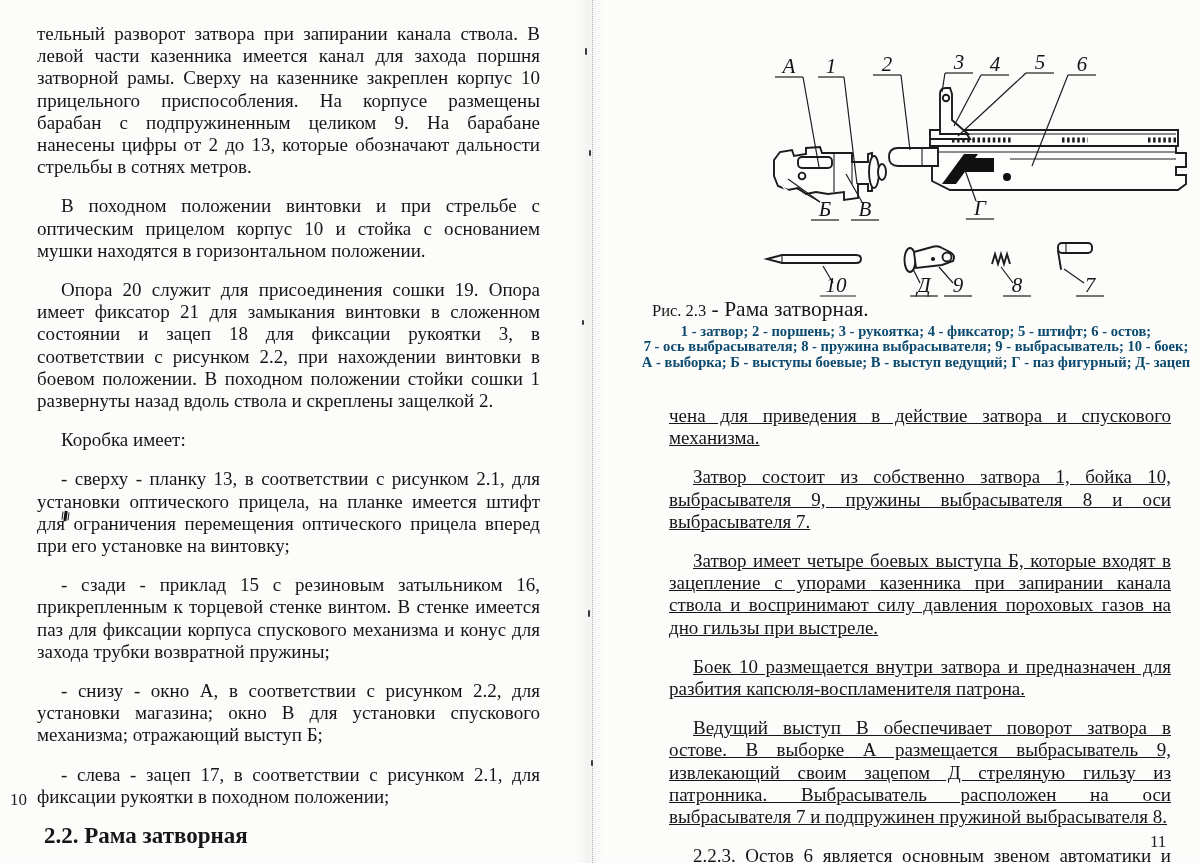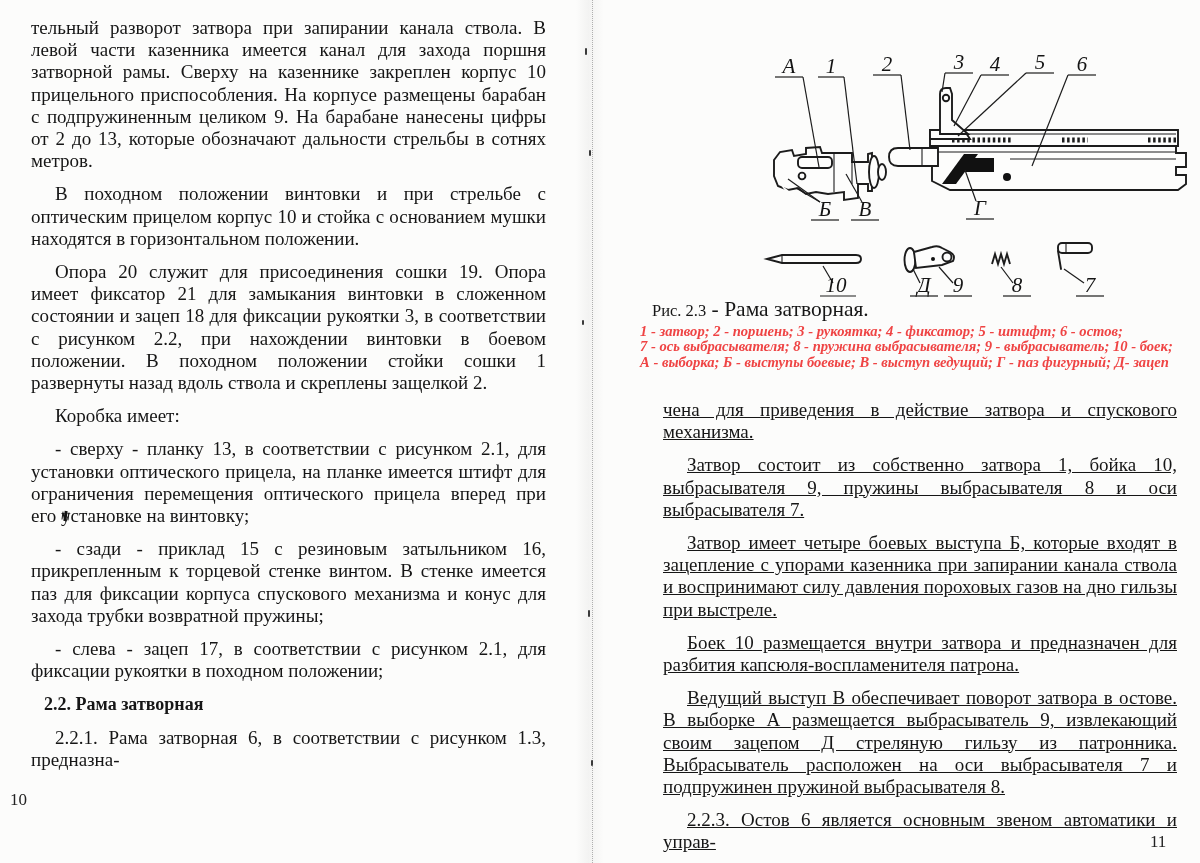--- a/index.html
+++ b/index.html
@@ -3,35 +3,35 @@
 <meta charset="utf-8">
 <style>
   html,body{margin:0;padding:0;}
   body{
     width:1200px;height:863px;position:relative;overflow:hidden;
     background:#fcfcfb;color:#161616;
     font-family:"Liberation Serif","DejaVu Serif",serif;
   }
   
   .col{position:absolute;text-align:justify;font-size:19px;line-height:22.2px;}
-  .col p{margin:11px;text-indent:24px;}
+  .col p{margin:17px;text-indent:24px;}
   .col p.noind{text-indent:0;}
-  .sec-heading{font-weight:bold;font-size:18px;margin:9px 0 10px 0;text-indent:24px;text-align:left;}
+  .sec-heading{font-weight:bold;font-size:23px;margin:9px 0 10px 0;text-indent:24px;text-align:left;}
   .col-left{left:20px;top:6px;width:537px;}
   .col-right{left:652px;top:388px;width:536px;text-decoration:underline;}
   .pagenum{position:absolute;font-size:17px;color:#222;}
   .pagenum-left{left:10px;top:790px;}
   .pagenum-right{left:1150px;top:832px;}
   
   .fig-svg{position:absolute;left:620px;top:26px;width:580px;height:272px;}
   .fig-caption{position:absolute;left:652px;top:297px;width:516px;white-space:nowrap;}
   .fig-caption .ref{font-size:16.5px;}
   .fig-caption .ttl{font-size:21.5px;}
-  .fig-legend{position:absolute;left:640px;top:324px;width:552px;text-align:left;
-    font-style:italic;font-weight:bold;font-size:14.6px;line-height:15.4px;color:#ef4444;}
+  .fig-legend{position:absolute;left:640px;top:324px;width:552px;text-align:center;
+    font-weight:bold;font-size:14.6px;line-height:15.4px;color:#0c4a6e;}
   
   .fig-svg path,.fig-svg line,.fig-svg rect,.fig-svg ellipse,.fig-svg circle,.fig-svg polyline{
     stroke:#1c1c1c;fill:none;stroke-width:1.9;}
   .fig-svg .fillw{fill:#fdfdfc;}
   .fig-svg .fillb{fill:#111;stroke:none;}
   .fig-svg .thin{stroke-width:1.1;}
   .fig-svg .lead{stroke-width:1.2;}
   .fig-svg text{font-family:"Liberation Serif",serif;font-style:italic;font-size:21px;
     fill:#141414;stroke:none;text-anchor:middle;}
   .fig-svg .hatch{stroke-width:5;stroke-dasharray:2.5 2.6;}
@@ -56,20 +56,21 @@
 <div class="speck" style="left:591px;top:760px;width:2px;height:6px;"></div>
 <div class="ink-mark"></div>
 
 <div class="col col-left">
   <p class="noind">тельный разворот затвора при запирании канала ствола. В левой части казенника имеется канал для захода поршня затворной рамы. Сверху на казеннике закреплен корпус 10 прицельного приспособления. На корпусе размещены барабан с подпружиненным целиком 9. На барабане нанесены цифры от 2 до 13, которые обозначают дальности стрельбы в сотнях метров.</p>
   <p>В походном положении винтовки и при стрельбе с оптическим прицелом корпус 10 и стойка с основанием мушки находятся в горизонтальном положении.</p>
   <p>Опора 20 служит для присоединения сошки 19. Опора имеет фиксатор 21 для замыкания винтовки в сложенном состоянии и зацеп 18 для фиксации рукоятки 3, в соответствии с рисунком 2.2, при нахождении винтовки в боевом положении. В походном положении стойки сошки 1 развернуты назад вдоль ствола и скреплены защелкой 2.</p>
   <p>Коробка имеет:</p>
   <p>- сверху - планку 13, в соответствии с рисунком 2.1, для установки оптического прицела, на планке имеется штифт для ограничения перемещения оптического прицела вперед при его установке на винтовку;</p>
   <p>- сзади - приклад 15 с резиновым затыльником 16, прикрепленным к торцевой стенке винтом. В стенке имеется паз для фиксации корпуса спускового механизма и конус для захода трубки возвратной пружины;</p>
+  <p>- снизу - окно А, в соответствии с рисунком 2.2, для установки магазина; окно В для установки спускового механизма; отражающий выступ Б;</p>
   <p>- слева - зацеп 17, в соответствии с рисунком 2.1, для фиксации рукоятки в походном положении;</p>
   <div class="sec-heading">2.2. Рама затворная</div>
   <p>2.2.1. Рама затворная 6, в соответствии с рисунком 1.3, предназна-</p>
 </div>
 <div class="pagenum pagenum-left">10</div>
 
 <svg class="fig-svg" viewBox="0 0 580 272">
 
   <g>
     <path class="fillw" d="M310,104 L558,104 L558,120 L310,120 Z"></path>

